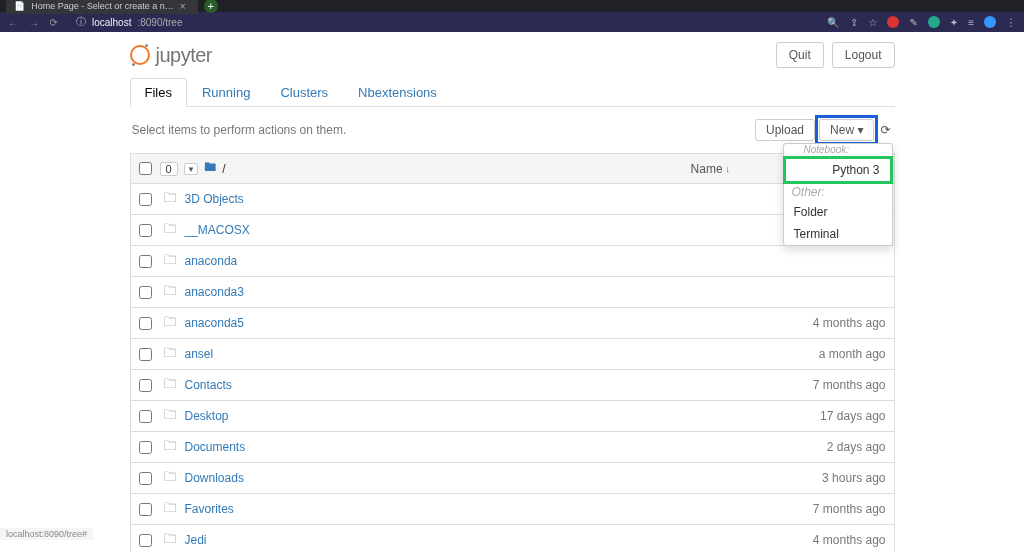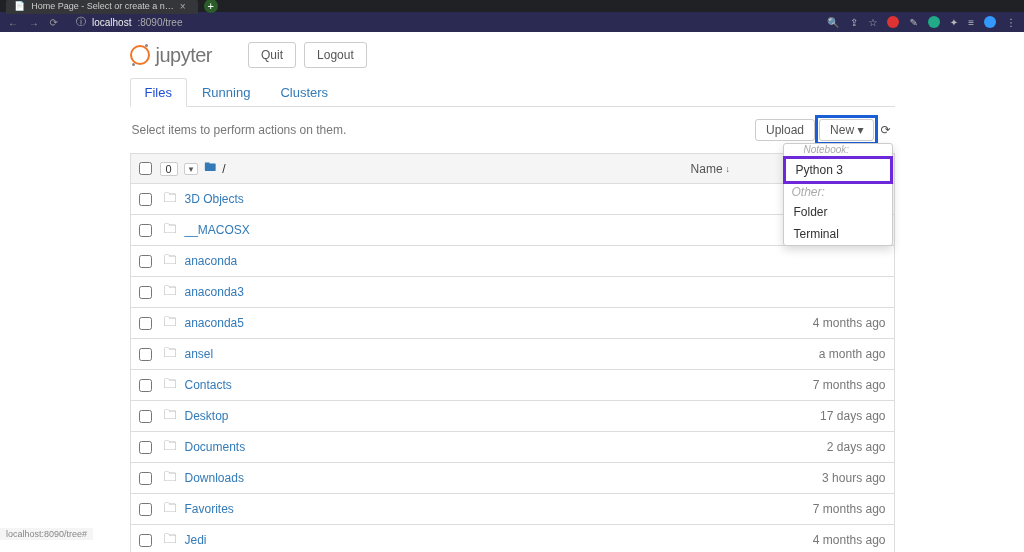--- a/index.html
+++ b/index.html
@@ -14,48 +14,48 @@
 .browser-addr .url-host { color: #eee; }
 .browser-addr .url-path { color: #aaa; }
 .browser-addr .right-icons { display: flex; gap: 10px; align-items: center; }
 .browser-addr .right-icons span { font-size: 10px; }
 .ext-dot { width: 12px; height: 12px; border-radius: 50%; display: inline-block; }
 
 
 .page-wrap { max-width: 765px; margin: 0 auto; padding: 6px 0 0 0; }
 
 
-.nb-header { display: flex; align-items: center; justify-content: flex-start; padding: 4px 0 10px 0; }
+.nb-header { display: flex; align-items: center; justify-content: space-between; padding: 4px 0 10px 0; }
 .logo-row { display: flex; align-items: center; gap: 6px; }
 .logo-icon { width: 20px; height: 20px; border: 2px solid #f37626; border-radius: 50%; position: relative; }
 .logo-icon::before, .logo-icon::after { content: ""; position: absolute; width: 3px; height: 3px; background: #888; border-radius: 50%; }
 .logo-icon::before { top: -3px; right: 0; }
 .logo-icon::after { bottom: -3px; left: 0; }
 .logo-text { font-size: 20px; color: #757575; font-weight: 400; letter-spacing: -0.5px; }
 .header-btns { display: flex; gap: 8px; margin-left: 36px; }
 .header-btn { background: #fff; border: 1px solid #ccc; border-radius: 3px; padding: 5px 12px; font-size: 12px; color: #555; cursor: pointer; }
 
 
 .tab-row { border-bottom: 1px solid #ddd; display: flex; gap: 0; }
 .tab-item { padding: 6px 14px; font-size: 13px; color: #337ab7; cursor: pointer; border: 1px solid transparent; border-bottom: none; }
-.tab-item.active { color: #1d4ed8; border: 1px solid #ddd; border-bottom: 1px solid #fff; border-radius: 3px 3px 0 0; background: #fff; margin-bottom: -1px; }
+.tab-item.active { color: #000000; border: 1px solid #ddd; border-bottom: 1px solid #fff; border-radius: 3px 3px 0 0; background: #fff; margin-bottom: -1px; }
 
 
 .action-row { display: flex; justify-content: space-between; align-items: center; padding: 8px 2px; }
 .action-hint { font-size: 12px; color: #777; }
 .action-right { display: flex; align-items: center; position: relative; }
 .btn-sm { background: #fff; border: 1px solid #ccc; border-radius: 3px; padding: 3px 10px; font-size: 12px; color: #555; cursor: pointer; }
 .new-btn-wrap { border: 3px solid #1a5fd6; padding: 1px; }
 .refresh-icon { color: #555; font-size: 12px; padding: 2px; }
 
 
 .dropdown { position: absolute; right: 0; top: 28px; background: #fff; border: 1px solid #ccc; border-radius: 3px; box-shadow: 0 4px 10px rgba(0,0,0,0.15); min-width: 110px; z-index: 100; }
 .dropdown-header { font-size: 10px; color: #aaa; padding: 0 8px 2px 8px; font-style: italic; margin-left: 12px; }
 .dropdown-item { padding: 4px 10px; font-size: 12px; color: #333; cursor: pointer; }
-.dropdown-item.highlighted { border: 3px solid #6d28d9; margin: -1px; }
+.dropdown-item.highlighted { border: 3px solid #22c55e; margin: -1px; text-align: right; }
 .other-header { font-size: 12px; color: #aaa; padding: 2px 8px; font-style: italic; }
 
 
 .table-head { background: #f5f5f5; border: 1px solid #ddd; padding: 4px 8px; display: flex; align-items: center; justify-content: space-between; font-size: 12px; }
 .th-left { display: flex; align-items: center; gap: 6px; }
 .th-left input[type=checkbox] { margin-right: 2px; }
 .sel-count { border: 1px solid #ccc; padding: 0 5px; border-radius: 2px; background: #fff; font-size: 11px; }
 .drp-caret { font-size: 9px; color: #555; padding: 0 4px; border: 1px solid #ccc; border-radius: 2px; background: #fff; }
 .folder-ic { color: #337ab7; }
 .th-right { display: flex; align-items: center; gap: 20px; color: #555; }
@@ -117,20 +117,21 @@
     <div class="header-btns">
       <button class="header-btn">Quit</button>
       <button class="header-btn">Logout</button>
     </div>
   </div>
 
   <div class="tab-row">
     <div class="tab-item active">Files</div>
     <div class="tab-item">Running</div>
     <div class="tab-item">Clusters</div>
+    <div class="tab-item">Nbextensions</div>
   </div>
 
   <div class="action-row">
     <span class="action-hint">Select items to perform actions on them.</span>
     <div class="action-right">
       <button class="btn-sm">Upload</button>
       <span class="new-btn-wrap">
         <button class="btn-sm"><span>New</span> <span>▾</span></button>
       </span>
       <span class="refresh-icon">⟳</span>

